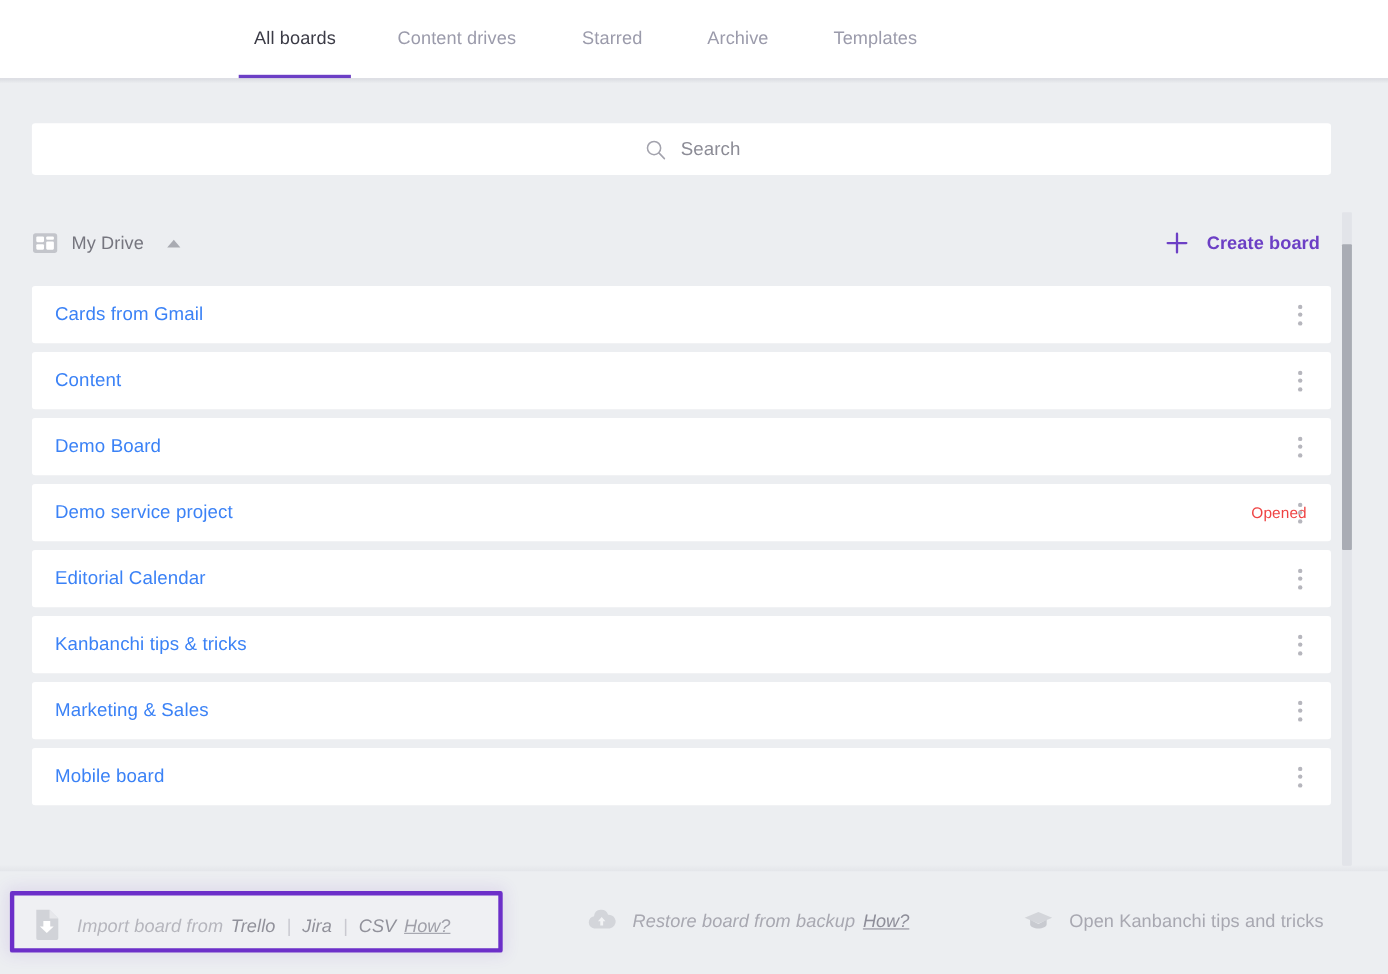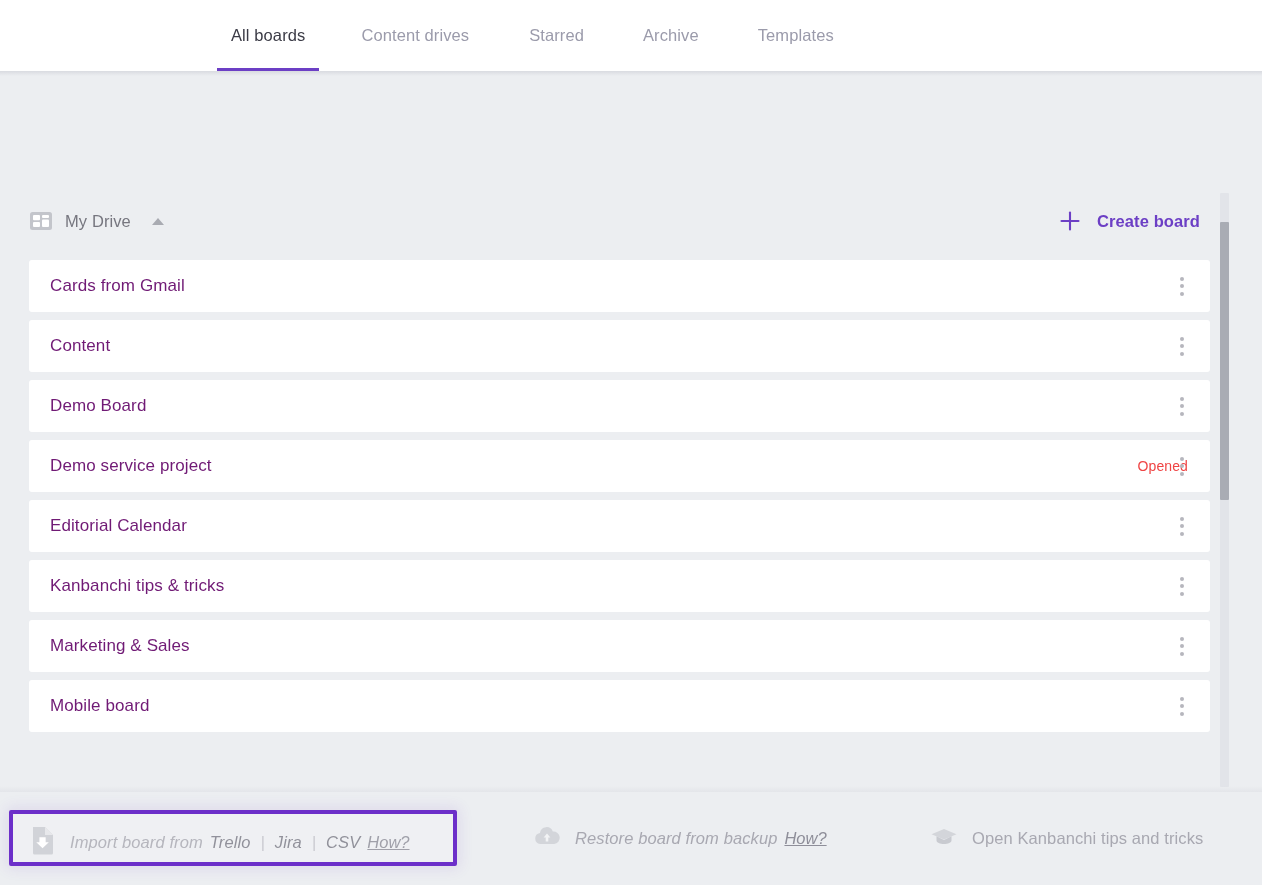--- a/index.html
+++ b/index.html
@@ -146,21 +146,21 @@
     background: #ffffff;
     border-radius: 3px;
     margin-bottom: 8px;
     display: flex;
     align-items: center;
     padding: 0 0 0 21px;
     cursor: pointer;
   }
   .board-name {
     font-size: 17px;
-    color: #701a75;
+    color: #3b82f6;
     letter-spacing: .1px;
   }
   .board-meta {
     margin-left: auto;
     font-size: 14px;
     color: #ef4444;
     letter-spacing: .1px;
     padding-right: 22px;
   }
   .kebab {
@@ -280,20 +280,31 @@
     <div class="tab-spacer-3"></div>
     <div class="tab">
       <span>Archive</span>
     </div>
     <div class="tab-spacer-4"></div>
     <div class="tab">
       <span>Templates</span>
     </div>
   </div>
 
+  <div class="search-wrap">
+    <div class="search-inner">
+      <span class="search-icon">
+        <svg width="20" height="20" viewBox="0 0 20 20" fill="none">
+          <circle cx="8.6" cy="8.6" r="6" stroke="#a3a3ad" stroke-width="1.4"></circle>
+          <line x1="13" y1="13" x2="18" y2="18.2" stroke="#a3a3ad" stroke-width="1.4" stroke-linecap="round"></line>
+        </svg>
+      </span>
+      <span class="search-placeholder">Search</span>
+    </div>
+  </div>
 
   <div class="drive-row">
     <div class="drive-left">
       <span class="drive-icon">
         <svg width="24" height="22" viewBox="0 0 24 22" fill="none">
           <rect x="1" y="2" width="22" height="18" rx="2.5" fill="#c3c5cb"></rect>
           <rect x="4" y="5" width="7" height="5.2" rx="1" fill="#ffffff"></rect>
           <rect x="4" y="12" width="7" height="5" rx="1" fill="#ffffff"></rect>
           <rect x="13" y="5" width="7" height="3" rx="1" fill="#ffffff"></rect>
           <rect x="13" y="9.6" width="7" height="7.4" rx="1" fill="#ffffff"></rect>

